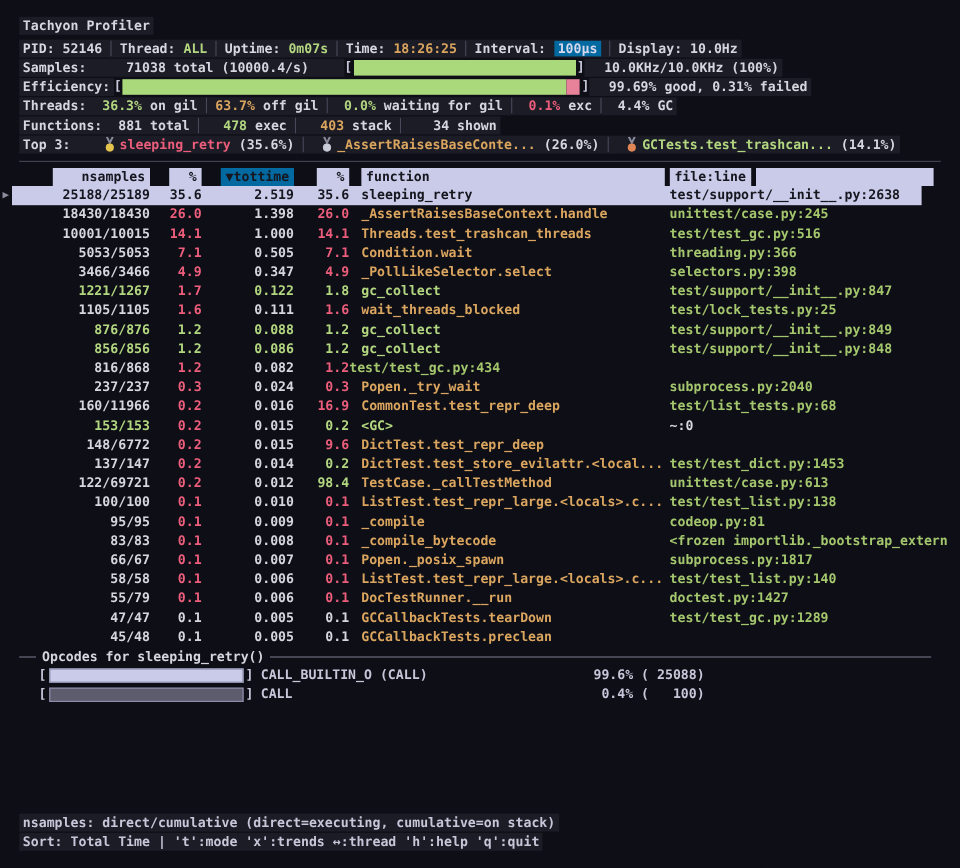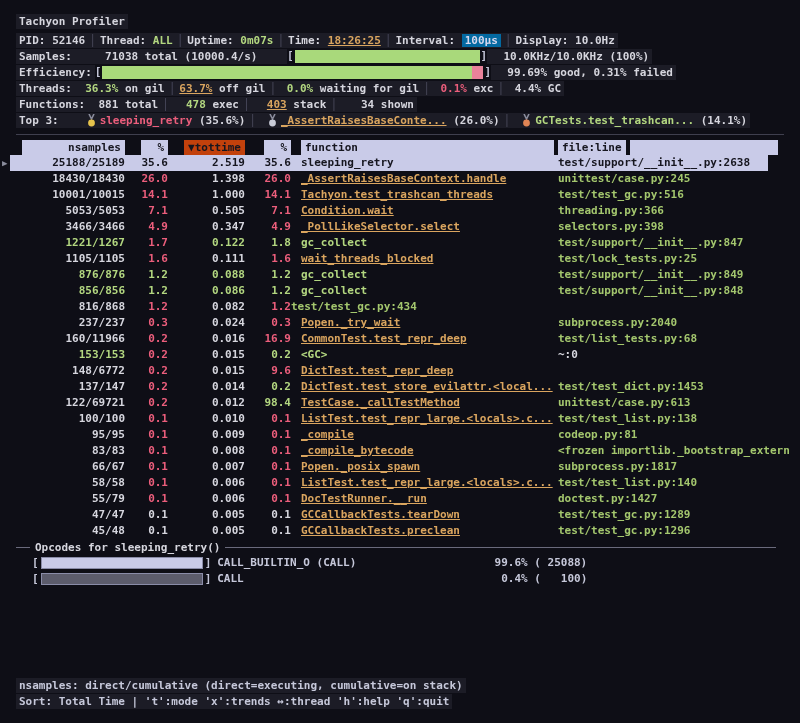--- a/index.html
+++ b/index.html
@@ -13,36 +13,36 @@
     box-sizing:border-box;
     padding:14px 10px 14px 10px;
     overflow:hidden;
   }
   .line{height:16px;line-height:16px;white-space:pre;display:flex;align-items:center;padding-left:6px;}
   .linebg{background:#1c1c26;padding:0 3px;display:inline-block;line-height:15px;}
   .sepchar{color:#4a4a5c;padding:0 4px;}
   .c-w{color:#d6d6de;}
   .c-g{color:#b3d780;}
   .c-r{color:#ec5e7c;}
-  .c-o{color:#daa55f;text-decoration:underline;}
+  .c-o{color:#daa55f;}
   .c-fg{color:#a4c76e;}
   .c-lav{color:#c6c8da;}
   .c-sel{color:#16161f;}
   .hl-interval{background:#0369a1;color:#d6d8ee;padding:0 3px;}
   
   .bar-bracket{color:#c6c8da;}
   .meterbar{display:inline-block;height:13px;vertical-align:middle;margin:0 1px;}
   .fill-green{background:#a9d97b;}
   .fill-pink{background:#e8829a;}
   .fill-lav{background:#c9cbe8;border:1px solid #8a8ca8;box-sizing:border-box;}
   .fill-grey{background:#5c5c6c;border:1px solid #8a8ca8;box-sizing:border-box;}
   
   .thead{height:16px;display:flex;align-items:center;padding-left:10px;white-space:pre;}
   .hdr-patch{background:#c9cbe8;color:#16161f;display:inline-block;line-height:15px;padding:0 4px;}
-  .hdr-sort{background:#c2410c;color:#16161f;}
+  .hdr-sort{background:#0369a1;color:#16161f;}
   .trow{height:16px;line-height:16px;display:flex;align-items:center;white-space:pre;padding-left:10px;position:relative;}
   .trow.sel{background:#c9cbe8;margin-right:22px;}
   .rowmark{position:absolute;left:-8px;color:#8a8c9c;font-size:9px;}
   .col-ns{width:105px;text-align:right;display:inline-block;}
   .col-p1{width:43px;text-align:right;display:inline-block;}
   .col-tt{width:77px;text-align:right;display:inline-block;}
   .col-p2{width:46px;text-align:right;display:inline-block;}
   .col-fn{width:257px;display:inline-block;margin-left:10px;overflow:hidden;}
   .col-file{flex:1;display:inline-block;overflow:hidden;}
   .hr-line{height:6px;border-bottom:1px solid #3f3f4e;margin:0 6px 4px 6px;}
@@ -80,53 +80,53 @@
         <path d="M2 0 L4.5 5 L7 0" stroke="#8a8c9c" stroke-width="1.6" fill="none"></path>
         <circle cx="4.5" cy="9" r="3.4" fill="#c9ccd8"></circle>
       </svg><span class="c-o">_AssertRaisesBaseConte...</span> <span>(26.0%)</span><span class="sepchar">│</span><svg class="medal" viewBox="0 0 9 13">
         <path d="M2 0 L4.5 5 L7 0" stroke="#8a8c9c" stroke-width="1.6" fill="none"></path>
         <circle cx="4.5" cy="9" r="3.4" fill="#e08555"></circle>
       </svg><span class="c-g">GCTests.test_trashcan...</span> <span>(14.1%)</span></span></div>
 
 <div class="hr-line"></div>
 
 <div class="thead">
-  <span class="col-ns"><span class="hdr-patch" style="padding-left:46px;">nsamples</span></span>
+  <span class="col-ns"><span class="hdr-patch" style="padding-left:24px;">nsamples</span></span>
   <span class="col-p1"><span class="hdr-patch" style="padding-left:16px;">%</span></span>
   <span class="col-tt"><span class="hdr-patch hdr-sort">▼tottime</span></span>
   <span class="col-p2"><span class="hdr-patch" style="padding-left:16px;">%</span></span>
   <span class="col-fn"><span class="hdr-patch" style="display:block;margin-right:4px;">function</span></span>
   <span class="col-file"><span class="hdr-patch">file:line</span><span class="hdr-patch" style="width:140px;margin-left:4px;">&nbsp;</span></span>
 </div>
 
 <div>
     <div class="trow sel"><span class="rowmark">▶</span><span class="col-ns c-sel">25188/25189</span><span class="col-p1 c-sel">35.6</span><span class="col-tt c-sel">2.519</span><span class="col-p2 c-sel">35.6</span><span class="col-fn c-sel">sleeping_retry</span><span class="col-file c-sel">test/support/__init__.py:2638</span></div>
     <div class="trow"><span class="col-ns c-w">18430/18430</span><span class="col-p1 c-r">26.0</span><span class="col-tt c-w">1.398</span><span class="col-p2 c-r">26.0</span><span class="col-fn c-o">_AssertRaisesBaseContext.handle</span><span class="col-file c-fg">unittest/case.py:245</span></div>
-    <div class="trow"><span class="col-ns c-w">10001/10015</span><span class="col-p1 c-r">14.1</span><span class="col-tt c-w">1.000</span><span class="col-p2 c-r">14.1</span><span class="col-fn c-o">Tachyon.test_trashcan_threads</span><span class="col-file c-fg">test/test_gc.py:516</span></div>
+    <div class="trow"><span class="col-ns c-w">10001/10015</span><span class="col-p1 c-r">14.1</span><span class="col-tt c-w">1.000</span><span class="col-p2 c-r">14.1</span><span class="col-fn c-o">Threads.test_trashcan_threads</span><span class="col-file c-fg">test/test_gc.py:516</span></div>
     <div class="trow"><span class="col-ns c-w">5053/5053</span><span class="col-p1 c-r">7.1</span><span class="col-tt c-w">0.505</span><span class="col-p2 c-r">7.1</span><span class="col-fn c-o">Condition.wait</span><span class="col-file c-fg">threading.py:366</span></div>
     <div class="trow"><span class="col-ns c-w">3466/3466</span><span class="col-p1 c-r">4.9</span><span class="col-tt c-w">0.347</span><span class="col-p2 c-r">4.9</span><span class="col-fn c-o">_PollLikeSelector.select</span><span class="col-file c-fg">selectors.py:398</span></div>
     <div class="trow"><span class="col-ns c-g">1221/1267</span><span class="col-p1 c-r">1.7</span><span class="col-tt c-g">0.122</span><span class="col-p2 c-g">1.8</span><span class="col-fn c-g">gc_collect</span><span class="col-file c-fg">test/support/__init__.py:847</span></div>
     <div class="trow"><span class="col-ns c-w">1105/1105</span><span class="col-p1 c-r">1.6</span><span class="col-tt c-w">0.111</span><span class="col-p2 c-r">1.6</span><span class="col-fn c-o">wait_threads_blocked</span><span class="col-file c-fg">test/lock_tests.py:25</span></div>
     <div class="trow"><span class="col-ns c-g">876/876</span><span class="col-p1 c-g">1.2</span><span class="col-tt c-g">0.088</span><span class="col-p2 c-g">1.2</span><span class="col-fn c-g">gc_collect</span><span class="col-file c-fg">test/support/__init__.py:849</span></div>
     <div class="trow"><span class="col-ns c-g">856/856</span><span class="col-p1 c-g">1.2</span><span class="col-tt c-g">0.086</span><span class="col-p2 c-g">1.2</span><span class="col-fn c-g">gc_collect</span><span class="col-file c-fg">test/support/__init__.py:848</span></div>
     <div class="trow"><span class="col-ns c-w">816/868</span><span class="col-p1 c-r">1.2</span><span class="col-tt c-w">0.082</span><span class="col-p2 c-r">1.2</span><span class="col-file c-fg">test/test_gc.py:434</span></div>
     <div class="trow"><span class="col-ns c-w">237/237</span><span class="col-p1 c-r">0.3</span><span class="col-tt c-w">0.024</span><span class="col-p2 c-r">0.3</span><span class="col-fn c-o">Popen._try_wait</span><span class="col-file c-fg">subprocess.py:2040</span></div>
     <div class="trow"><span class="col-ns c-w">160/11966</span><span class="col-p1 c-r">0.2</span><span class="col-tt c-w">0.016</span><span class="col-p2 c-r">16.9</span><span class="col-fn c-o">CommonTest.test_repr_deep</span><span class="col-file c-fg">test/list_tests.py:68</span></div>
     <div class="trow"><span class="col-ns c-g">153/153</span><span class="col-p1 c-r">0.2</span><span class="col-tt c-w">0.015</span><span class="col-p2 c-g">0.2</span><span class="col-fn c-g">&lt;GC&gt;</span><span class="col-file c-w">~:0</span></div>
     <div class="trow"><span class="col-ns c-w">148/6772</span><span class="col-p1 c-r">0.2</span><span class="col-tt c-w">0.015</span><span class="col-p2 c-r">9.6</span><span class="col-fn c-o">DictTest.test_repr_deep</span></div>
     <div class="trow"><span class="col-ns c-w">137/147</span><span class="col-p1 c-r">0.2</span><span class="col-tt c-w">0.014</span><span class="col-p2 c-g">0.2</span><span class="col-fn c-o">DictTest.test_store_evilattr.&lt;local...</span><span class="col-file c-fg">test/test_dict.py:1453</span></div>
     <div class="trow"><span class="col-ns c-w">122/69721</span><span class="col-p1 c-r">0.2</span><span class="col-tt c-w">0.012</span><span class="col-p2 c-g">98.4</span><span class="col-fn c-o">TestCase._callTestMethod</span><span class="col-file c-fg">unittest/case.py:613</span></div>
     <div class="trow"><span class="col-ns c-w">100/100</span><span class="col-p1 c-r">0.1</span><span class="col-tt c-w">0.010</span><span class="col-p2 c-r">0.1</span><span class="col-fn c-o">ListTest.test_repr_large.&lt;locals&gt;.c...</span><span class="col-file c-fg">test/test_list.py:138</span></div>
     <div class="trow"><span class="col-ns c-w">95/95</span><span class="col-p1 c-r">0.1</span><span class="col-tt c-w">0.009</span><span class="col-p2 c-r">0.1</span><span class="col-fn c-o">_compile</span><span class="col-file c-fg">codeop.py:81</span></div>
     <div class="trow"><span class="col-ns c-w">83/83</span><span class="col-p1 c-r">0.1</span><span class="col-tt c-w">0.008</span><span class="col-p2 c-r">0.1</span><span class="col-fn c-o">_compile_bytecode</span><span class="col-file c-fg">&lt;frozen importlib._bootstrap_externa</span></div>
     <div class="trow"><span class="col-ns c-w">66/67</span><span class="col-p1 c-r">0.1</span><span class="col-tt c-w">0.007</span><span class="col-p2 c-r">0.1</span><span class="col-fn c-o">Popen._posix_spawn</span><span class="col-file c-fg">subprocess.py:1817</span></div>
     <div class="trow"><span class="col-ns c-w">58/58</span><span class="col-p1 c-r">0.1</span><span class="col-tt c-w">0.006</span><span class="col-p2 c-r">0.1</span><span class="col-fn c-o">ListTest.test_repr_large.&lt;locals&gt;.c...</span><span class="col-file c-fg">test/test_list.py:140</span></div>
     <div class="trow"><span class="col-ns c-w">55/79</span><span class="col-p1 c-r">0.1</span><span class="col-tt c-w">0.006</span><span class="col-p2 c-r">0.1</span><span class="col-fn c-o">DocTestRunner.__run</span><span class="col-file c-fg">doctest.py:1427</span></div>
     <div class="trow"><span class="col-ns c-w">47/47</span><span class="col-p1 c-w">0.1</span><span class="col-tt c-w">0.005</span><span class="col-p2 c-w">0.1</span><span class="col-fn c-o">GCCallbackTests.tearDown</span><span class="col-file c-fg">test/test_gc.py:1289</span></div>
-    <div class="trow"><span class="col-ns c-w">45/48</span><span class="col-p1 c-w">0.1</span><span class="col-tt c-w">0.005</span><span class="col-p2 c-w">0.1</span><span class="col-fn c-o">GCCallbackTests.preclean</span><span class="col-file c-fg">test/test_gc.py:1296</span></div>
+    <div class="trow"><span class="col-ns c-w">45/48</span><span class="col-p1 c-w">0.1</span><span class="col-tt c-w">0.005</span><span class="col-p2 c-w">0.1</span><span class="col-fn c-o">GCCallbackTests.preclean</span></div>
   </div>
 
 <div class="op-sep"><span class="dash"></span><span>Opcodes for sleeping_retry()</span><span class="dashlong"></span></div>
 <div>
     <div class="op-row"><span>[</span><span class="op-bar fill-lav"></span><span>]</span><span class="op-label">CALL_BUILTIN_O (CALL)</span><span class="op-pct">99.6% ( 25088)</span></div>
     <div class="op-row"><span>[</span><span class="op-bar fill-grey"></span><span>]</span><span class="op-label">CALL</span><span class="op-pct">0.4% (   100)</span></div>
   </div>
 
 <div class="footer">
   <div class="line c-lav"><span class="linebg">nsamples: direct/cumulative (direct=executing, cumulative=on stack)</span></div>

